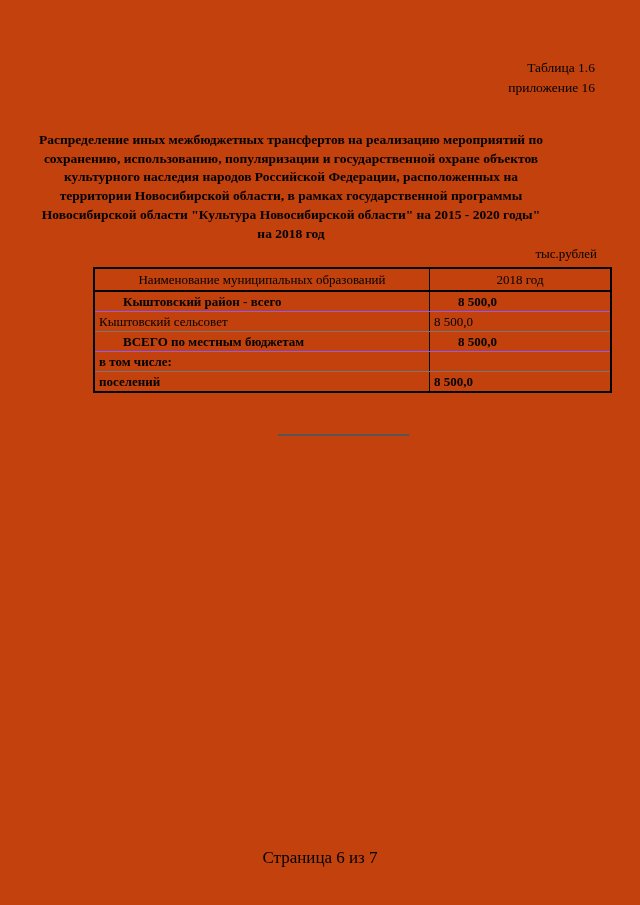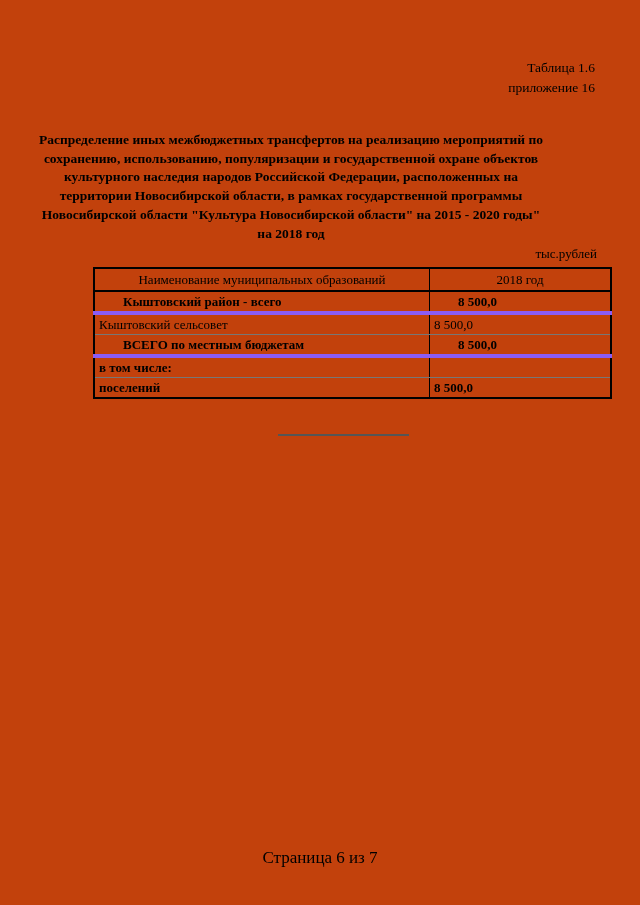--- a/index.html
+++ b/index.html
@@ -59,21 +59,21 @@
     text-align: center;
     height: 19px;
     border-bottom: 2px solid #000;
   }
   .data-table td { height: 17px; }
   .c1 { width: 326px; }
   .c2 { width: 172px; }
   .name { text-align: left; }
   .val { text-align: left; }
   tr.bold td { font-weight: bold; }
-  tr.heavy td { border-bottom: 4px solid #8b5cf6; padding-left: 28px; }
+  tr.heavy td { border-bottom: 1px solid #8b5cf6; padding-left: 28px; }
   tr.light td { border-bottom: 1px solid #777; }
   td.indent { }
   .sep {
     position: absolute;
     top: 434px;
     left: 278px;
     width: 131px;
     height: 2px;
     background: #555555;
   }

